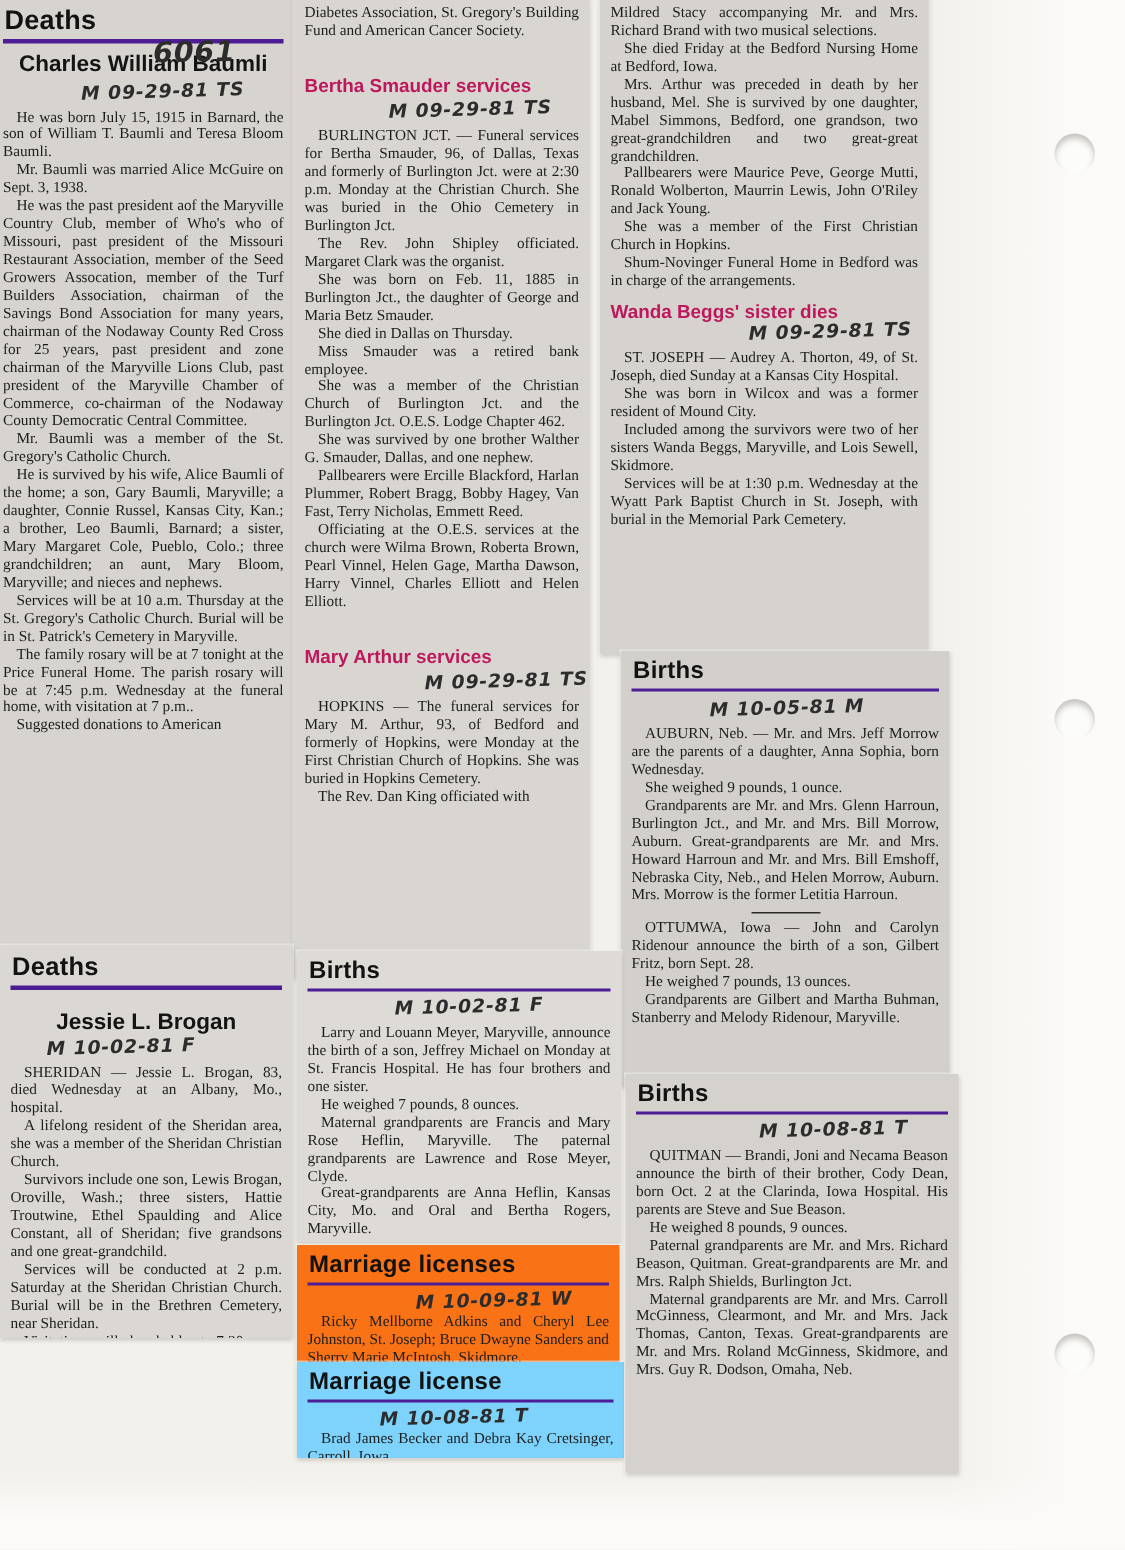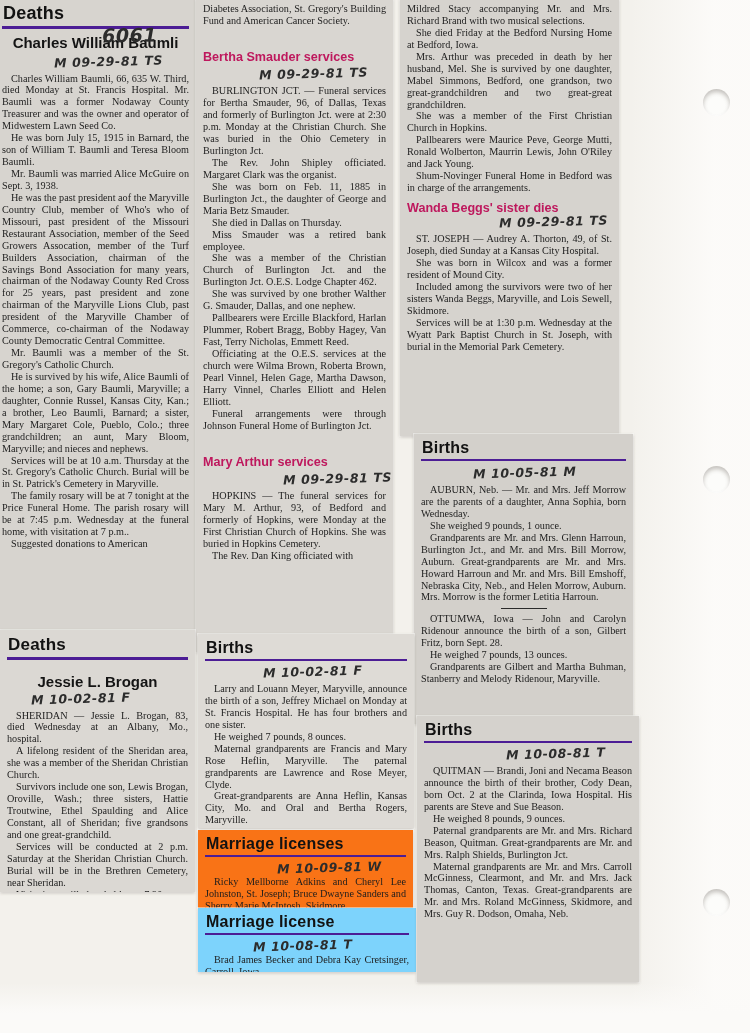--- a/index.html
+++ b/index.html
@@ -62,21 +62,20 @@
   <section class="clip" style="left:-8px;top:-2px;width:204px;height:636px;background:#d7d4cf;padding-left:10px;">
     <h2 class="section-hdr" style="font-size:18px;">
       <span>Deaths</span>
       <span class="hw hw-big">6061</span>
     </h2>
     <h3 class="hl-lg">Charles William Baumli</h3>
     <div class="note" style="margin-left:52px;">
       <span class="hw">M 09-29-81 TS</span>
     </div>
     <div class="plist">
-        <p>Charles William Baumli, 66, 635 W. Third, died Monday at St. Francis Hospital. Mr. Baumli was a former Nodaway County Treasurer and was the owner and operator of Midwestern Lawn Seed Co.</p>
         <p>He was born July 15, 1915 in Barnard, the son of William T. Baumli and Teresa Bloom Baumli.</p>
         <p>Mr. Baumli was married Alice McGuire on Sept. 3, 1938.</p>
         <p>He was the past president aof the Maryville Country Club, member of Who's who of Missouri, past president of the Missouri Restaurant Association, member of the Seed Growers Assocation, member of the Turf Builders Association, chairman of the Savings Bond Association for many years, chairman of the Nodaway County Red Cross for 25 years, past president and zone chairman of the Maryville Lions Club, past president of the Maryville Chamber of Commerce, co-chairman of the Nodaway County Democratic Central Committee.</p>
         <p>Mr. Baumli was a member of the St. Gregory's Catholic Church.</p>
         <p>He is survived by his wife, Alice Baumli of the home; a son, Gary Baumli, Maryville; a daughter, Connie Russel, Kansas City, Kan.; a brother, Leo Baumli, Barnard; a sister, Mary Margaret Cole, Pueblo, Colo.; three grandchildren; an aunt, Mary Bloom, Maryville; and nieces and nephews.</p>
         <p>Services will be at 10 a.m. Thursday at the St. Gregory's Catholic Church. Burial will be in St. Patrick's Cemetery in Maryville.</p>
         <p>The family rosary will be at 7 tonight at the Price Funeral Home. The parish rosary will be at 7:45 p.m. Wednesday at the funeral home, with visitation at 7 p.m..</p>
         <p>Suggested donations to American</p>
       </div>
   </section>
@@ -91,40 +90,39 @@
     <div class="plist">
         <p>BURLINGTON JCT. — Funeral services for Bertha Smauder, 96, of Dallas, Texas and formerly of Burlington Jct. were at 2:30 p.m. Monday at the Christian Church. She was buried in the Ohio Cemetery in Burlington Jct.</p>
         <p>The Rev. John Shipley officiated. Margaret Clark was the organist.</p>
         <p>She was born on Feb. 11, 1885 in Burlington Jct., the daughter of George and Maria Betz Smauder.</p>
         <p>She died in Dallas on Thursday.</p>
         <p>Miss Smauder was a retired bank employee.</p>
         <p>She was a member of the Christian Church of Burlington Jct. and the Burlington Jct. O.E.S. Lodge Chapter 462.</p>
         <p>She was survived by one brother Walther G. Smauder, Dallas, and one nephew.</p>
         <p>Pallbearers were Ercille Blackford, Harlan Plummer, Robert Bragg, Bobby Hagey, Van Fast, Terry Nicholas, Emmett Reed.</p>
         <p>Officiating at the O.E.S. services at the church were Wilma Brown, Roberta Brown, Pearl Vinnel, Helen Gage, Martha Dawson, Harry Vinnel, Charles Elliott and Helen Elliott.</p>
-        <p>Funeral arrangements were through Johnson Funeral Home of Burlington Jct.</p>
       </div>
     <div class="biggap"></div>
     <h3 class="hl-sm">Mary Arthur services</h3>
     <div class="note" style="margin-left:80px;">
       <span class="hw">M 09-29-81 TS</span>
     </div>
     <div class="plist">
         <p>HOPKINS — The funeral services for Mary M. Arthur, 93, of Bedford and formerly of Hopkins, were Monday at the First Christian Church of Hopkins. She was buried in Hopkins Cemetery.</p>
         <p>The Rev. Dan King officiated with</p>
       </div>
   </section>
 
   <section class="clip" style="left:400px;top:-2px;width:219px;height:438px;background:#d6d3ce;">
     <p class="para noindent">Mildred Stacy accompanying Mr. and Mrs. Richard Brand with two musical selections.</p>
     <div class="plist">
         <p>She died Friday at the Bedford Nursing Home at Bedford, Iowa.</p>
         <p>Mrs. Arthur was preceded in death by her husband, Mel. She is survived by one daughter, Mabel Simmons, Bedford, one grandson, two great-grandchildren and two great-great grandchildren.</p>
+        <p>Pallbearers were Maurice Peve, George Mutti, Ronald Wolberton, Maurrin Lewis, John O'Riley and Jack Young.</p>
         <p>She was a member of the First Christian Church in Hopkins.</p>
-        <p>Pallbearers were Maurice Peve, George Mutti, Ronald Wolberton, Maurrin Lewis, John O'Riley and Jack Young.</p>
         <p>Shum-Novinger Funeral Home in Bedford was in charge of the arrangements.</p>
       </div>
     <h3 class="hl-sm">Wanda Beggs' sister dies</h3>
     <div class="note" style="margin-left:92px;margin-top:-3px;">
       <span class="hw">M 09-29-81 TS</span>
     </div>
     <div class="plist">
         <p>ST. JOSEPH — Audrey A. Thorton, 49, of St. Joseph, died Sunday at a Kansas City Hospital.</p>
         <p>She was born in Wilcox and was a former resident of Mound City.</p>
         <p>Included among the survivors were two of her sisters Wanda Beggs, Maryville, and Lois Sewell, Skidmore.</p>

